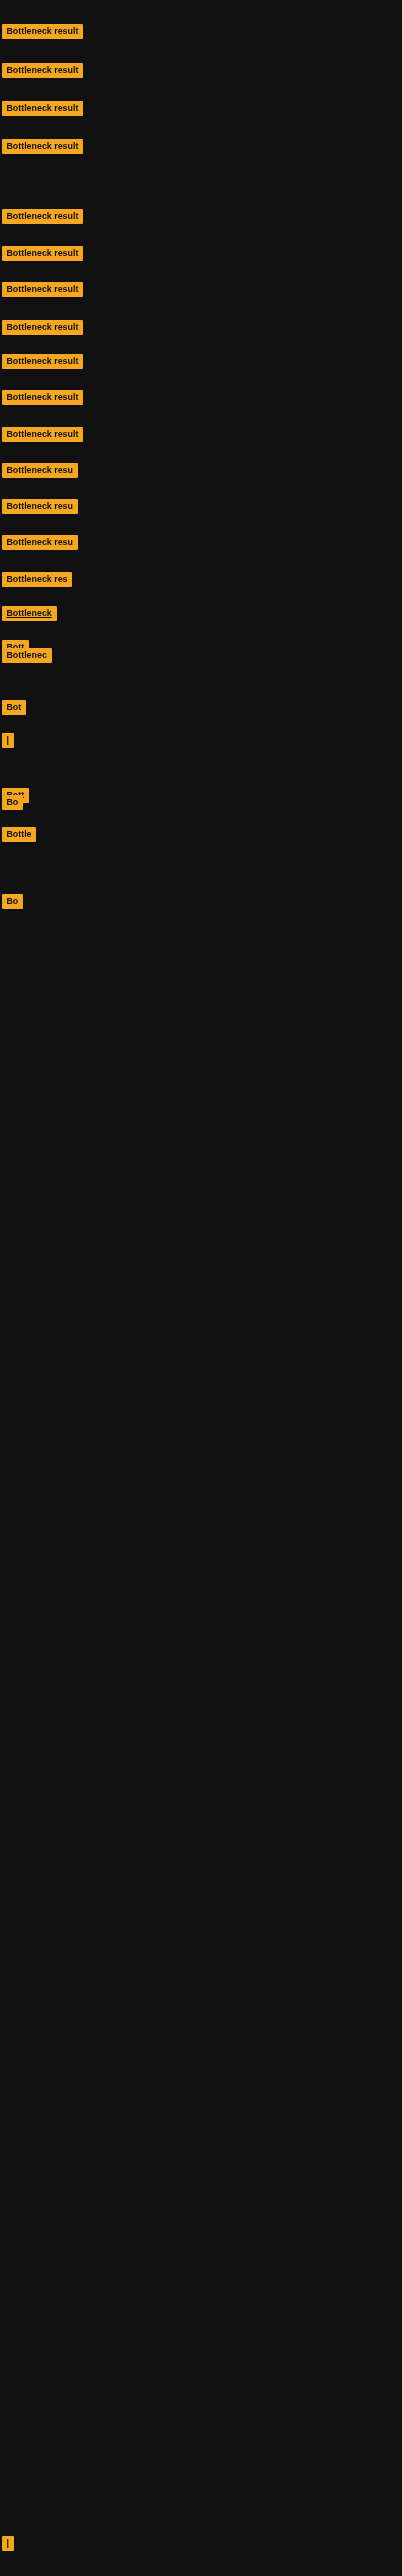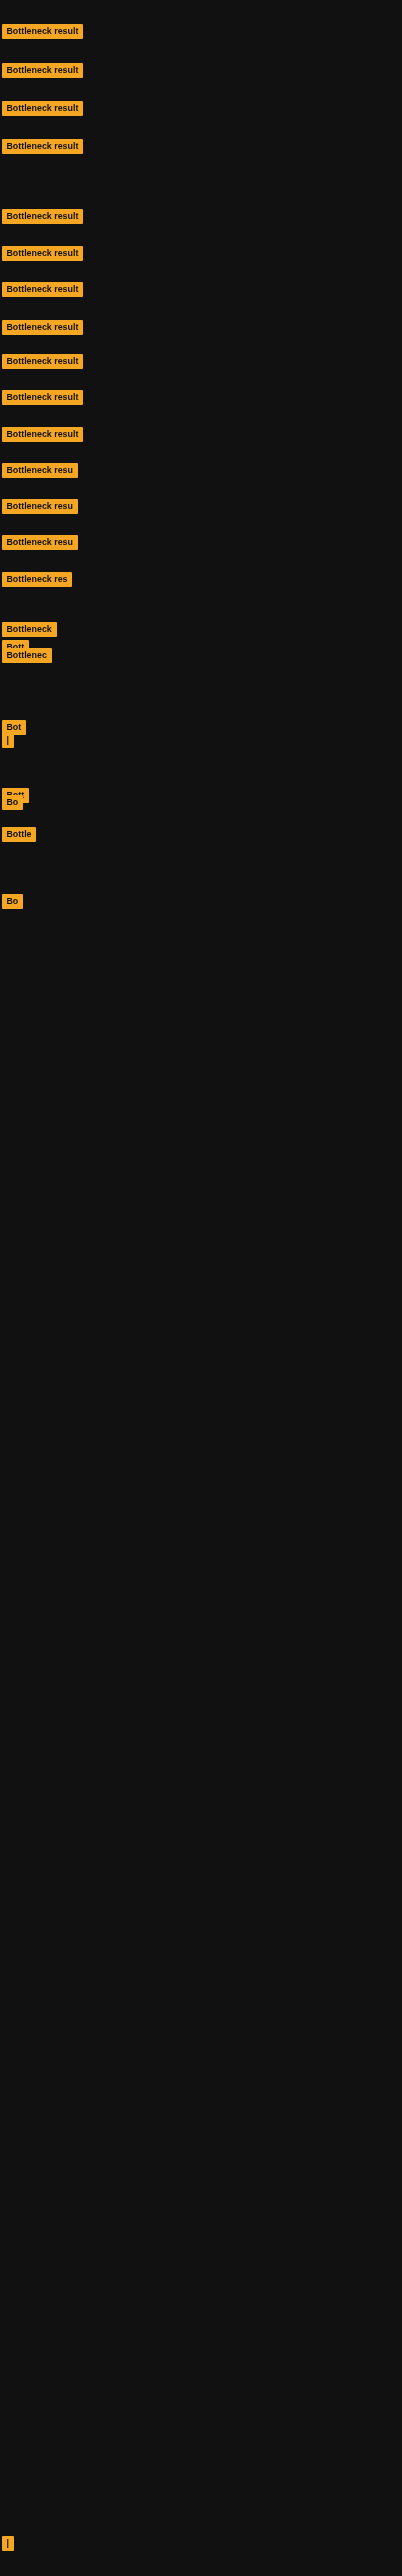--- a/index.html
+++ b/index.html
@@ -44,24 +44,24 @@
     <div class="bottleneck-label" style="top: 238px; max-width: 101px; overflow: hidden;">Bottleneck result</div>
     <div class="bottleneck-label" style="top: 274px; max-width: 103px; overflow: hidden;">Bottleneck result</div>
     <div class="bottleneck-label" style="top: 312px; max-width: 105px; overflow: hidden;">Bottleneck result</div>
     <div class="bottleneck-label" style="top: 346px; max-width: 106px; overflow: hidden;">Bottleneck result</div>
     <div class="bottleneck-label" style="top: 382px; max-width: 105px; overflow: hidden;">Bottleneck result</div>
     <div class="bottleneck-label" style="top: 419px; max-width: 103px; overflow: hidden;">Bottleneck result</div>
     <div class="bottleneck-label" style="top: 455px; max-width: 97px; overflow: hidden;">Bottleneck resu</div>
     <div class="bottleneck-label" style="top: 491px; max-width: 95px; overflow: hidden;">Bottleneck resu</div>
     <div class="bottleneck-label" style="top: 527px; max-width: 93px; overflow: hidden;">Bottleneck resu</div>
     <div class="bottleneck-label" style="top: 564px; max-width: 90px; overflow: hidden;">Bottleneck res</div>
-    <div class="bottleneck-label" style="top: 614px; max-width: 74px; overflow: hidden;">Bottleneck</div>
+    <div class="bottleneck-label" style="top: 598px; max-width: 74px; overflow: hidden; text-decoration: underline;">Bottleneck</div>
     <div class="bottleneck-label" style="top: 632px; max-width: 50px; overflow: hidden;">Bott</div>
     <div class="bottleneck-label" style="top: 640px; max-width: 69px; overflow: hidden;">Bottlenec</div>
-    <div class="bottleneck-label" style="top: 712px; max-width: 40px; overflow: hidden;">Bot</div>
+    <div class="bottleneck-label" style="top: 692px; max-width: 40px; overflow: hidden;">Bot</div>
     <div class="bottleneck-label" style="top: 725px; max-width: 22.5px; overflow: hidden;">|</div>
     <div class="bottleneck-label" style="top: 780px; max-width: 43px; overflow: hidden;">Bott</div>
     <div class="bottleneck-label" style="top: 787px; max-width: 34px; overflow: hidden;">Bo</div>
     <div class="bottleneck-label" style="top: 819px; max-width: 53px; overflow: hidden;">Bottle</div>
     <div class="bottleneck-label" style="top: 886px; max-width: 34px; overflow: hidden;">Bo</div>
     <div class="bottleneck-label" style="top: 2528px; max-width: 22.5px; overflow: hidden;">|</div>
   </div>
 
 
 </body></html>

